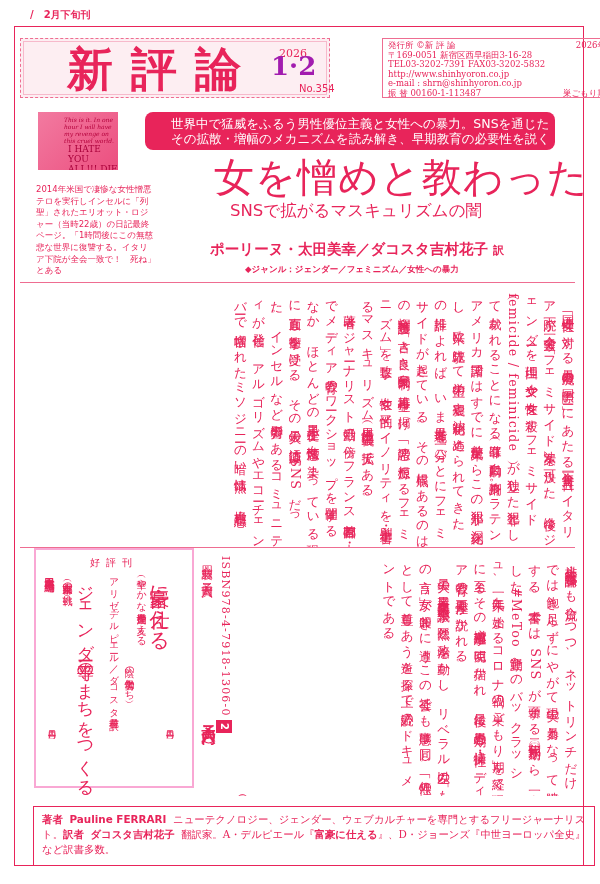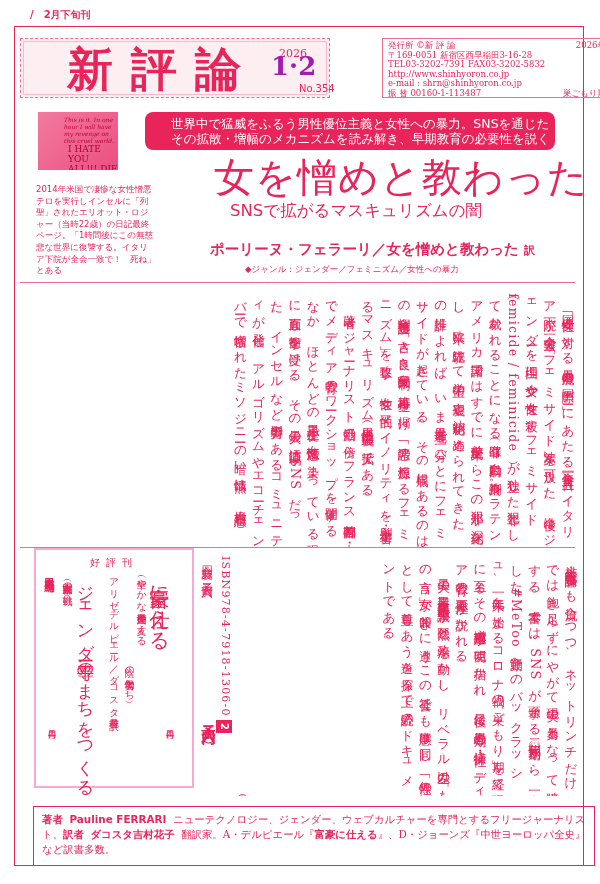--- a/index.html
+++ b/index.html
@@ -31,21 +31,21 @@
 
   
   .lead { position: absolute; left: 145px; top: 112px; width: 410px; height: 38px; background: #e8245a; border-radius: 8px;
     color: #fff; font-size: 12.5px; font-weight: normal; line-height: 15px; padding: 4px 26px; white-space: nowrap; }
 
   .headline { position: absolute; left: 180px; top: 150px; font-size: 40px; color: #e8245a; letter-spacing: 1px; margin-left: 34px; }
   .subhead { position: absolute; left: 230px; top: 200px; font-size: 16.5px; color: #e8245a; }
 
   .byline { position: absolute; left: 210px; top: 240px; font-size: 14.5px; font-weight: bold; color: #e8245a; white-space: nowrap; }
   .byline .tr { font-size: 11px; }
-  .genre { position: absolute; left: 245px; top: 264px; font-size: 8.5px; font-weight: normal; color: #e8245a; }
+  .genre { position: absolute; left: 245px; top: 264px; font-size: 8.5px; font-weight: bold; color: #e8245a; }
 
   .rule { position: absolute; height: 1px; background: #ee6d91; }
 
   
   .vbody { position: absolute; writing-mode: vertical-rl; font-family: "DejaVu Serif", serif; font-size: 12.6px;
     line-height: 18.2px; letter-spacing: 1.2px; color: #e8245a; overflow: hidden; }
   .vbody p { text-indent: 1em; }
   .vbody p.cont { text-indent: 0; }
 
   
@@ -106,21 +106,21 @@
 
 <div class="lead">
   <div>世界中で猛威をふるう男性優位主義と女性への暴力。SNSを通じた</div>
   <div>その拡散・増幅のメカニズムを読み解き、早期教育の必要性を説く</div>
 </div>
 
 <div class="headline">女を憎めと教わった</div>
 <div class="subhead">SNSで拡がるマスキュリズムの闇</div>
 
 <div class="byline">
-  <span>ポーリーヌ・フェラーリ／女を憎めと教わった</span> <span class="tr">訳</span>
+  <span>ポーリーヌ・太田美幸／ダコスタ吉村花子</span> <span class="tr">訳</span>
 </div>
 <div class="genre">◆ジャンル：ジェンダー／フェミニズム／女性への暴力</div>
 
 <div class="rule" style="left:20px; top:282px; width:555px;"></div>
 
 <div class="vbody" style="left:22px; top:292px; width:555px; height:255px;">
   <p>国連「女性に対する暴力撤廃の国際デー」にあたる今年一一月二五日、イタリア下院が全会一致で「フェミサイド法案」を可決した。今後はジェンダーを理由に少女や女性を殺すフェミサイド（femicide / feminicide）が独立した犯罪として裁かれることになる（有罪は自動的に終身刑）。ラテンアメリカ諸国ではすでに前世紀末からこの犯罪が深刻化し、欧米に先駆けて学術上の定義や法制化が進められてきた。国連の推計によれば、いま世界各地で一〇分ごとにフェミサイドが起きている。その根底にあるのは「男性の権利擁護」と「古き良き家父長制」の維持再生を掲げ、「諸悪の根源たるフェミニズム」を攻撃し、女性や性的マイノリティを差別・迫害するマスキュリズム（男性優位主義）の拡大である。</p>
   <p>著者はジャーナリスト活動の傍らフランス首都圏の中・高校でメディア教育のワークショップを開催するなか、ほとんどの男子生徒が女性憎悪に染まっている現状に直面し衝撃を受ける。その最大の汚染源はSNSだった。インセルなど影響力のあるコミュニティが発信し、アルゴリズムやエコーチェンバーで増幅されたミソジニーの暗い情熱は、極右思想・</p>
 </div>
 

